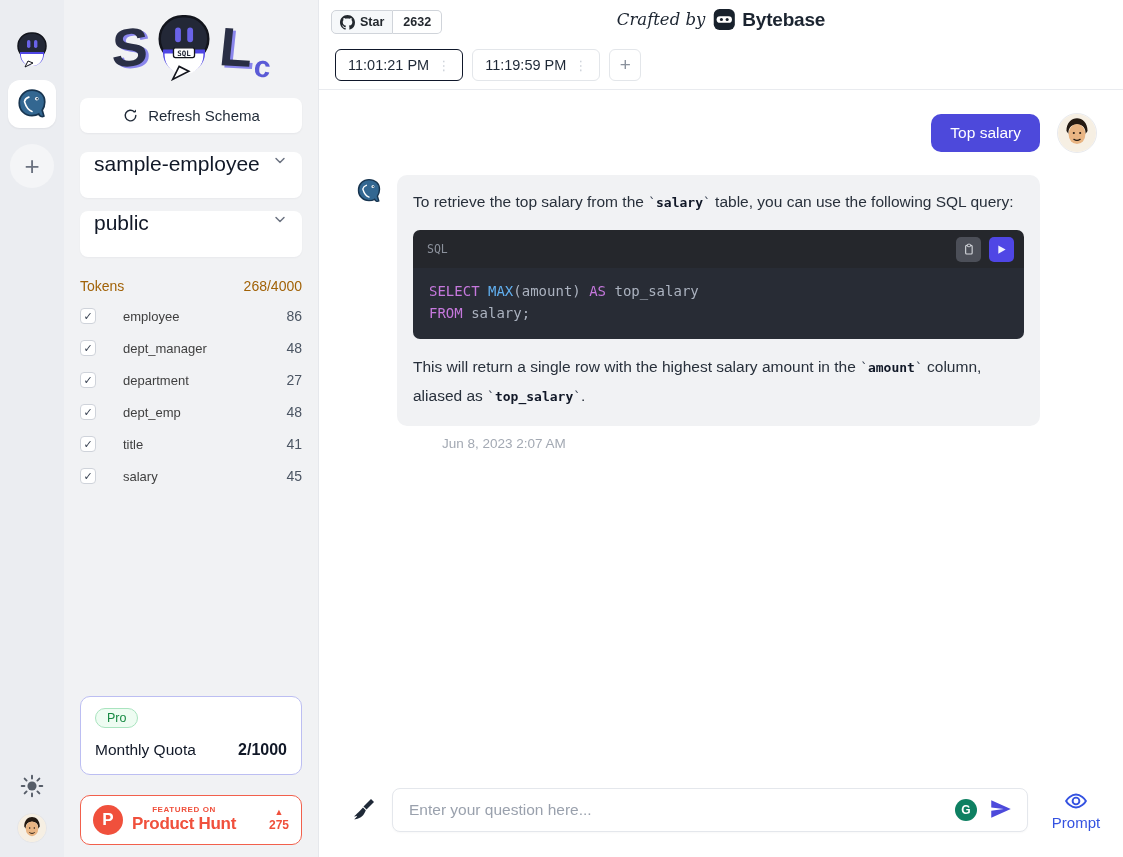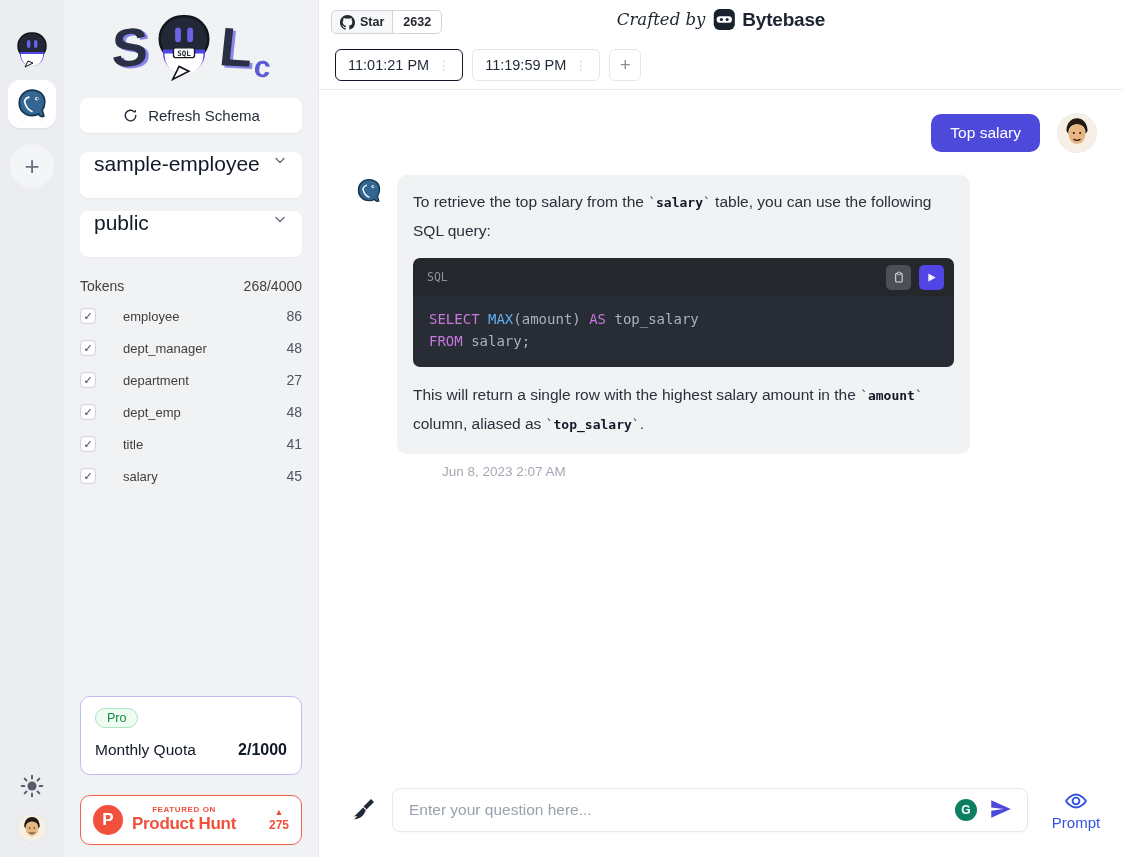--- a/index.html
+++ b/index.html
@@ -17,21 +17,21 @@
 
   
   .panel { width:255px; background:#f1f2f4; border-right:1px solid #e6e8ec; display:flex; flex-direction:column; flex-shrink:0; }
   .logo { height:86px; display:flex; align-items:center; justify-content:center; gap:5px; margin-top:4px; }
   .logo-letter { font-size:54px; font-weight:900; color:#2a2f45; transform:skew(-5deg) rotate(-4deg); text-shadow:3px 2px 0 #8a86ec; line-height:1; }
   .logo-letter.l2 { transform:skew(-3deg) rotate(3deg); }
   .logo-c { font-size:30px; font-weight:900; color:#5b5bd6; align-self:flex-end; margin-left:-4px; margin-bottom:6px; transform:rotate(6deg); }
   .refresh-btn { margin:8px 16px 0; height:35px; background:#fff; border:none; border-radius:8px; display:flex; align-items:center; justify-content:center; gap:9px; font-size:15px; color:#1f2937; box-shadow:0 1px 2px rgba(16,24,40,.05); cursor:pointer; font-family:inherit; }
   .select { margin:19px 16px 0; height:46px; background:#fff; border-radius:8px; display:flex; align-items:flex-start; justify-content:space-between; padding:0 14px; font-size:21px; color:#111827; box-shadow:0 1px 2px rgba(16,24,40,.04); cursor:pointer; }
   .select + .select { margin-top:13px; }
-  .tokens-row { margin:21px 16px 6px; display:flex; justify-content:space-between; font-size:14px; color:#404040; }
+  .tokens-row { margin:21px 16px 6px; display:flex; justify-content:space-between; font-size:14px; color:#a16207; }
   .table-list { margin:0 16px; }
   .table-row { height:32px; display:flex; align-items:center; gap:11px; }
   .checkbox { width:16px; height:16px; background:#fff; border:1px solid #cfd3da; border-radius:4px; display:flex; align-items:center; justify-content:center; font-size:11px; color:#374151; cursor:pointer; flex-shrink:0; }
   .table-name { flex:1; font-size:13px; color:#404040;margin-left:16px; }
   .table-tokens { font-size:14px; color:#4b5563; }
   .quota-card { margin:auto 16px 0; border:1px solid #bcbef2; border-radius:10px; background:#fff; padding:11px 14px 15px; }
   .pro-pill { display:inline-block; font-size:12.5px; color:var(--pro-green); background:#eefcf2; border:1px solid #a9e4bf; border-radius:999px; padding:2px 11px; }
   .quota-row { margin-top:13px; display:flex; justify-content:space-between; align-items:center; }
   .quota-label { font-size:15.5px; color:#111827; }
   .quota-value { font-size:16px; font-weight:700; color:#111827; }
@@ -59,21 +59,21 @@
   .tab .kebab { color:#ccd1d9; font-size:13px; }
   .tab-plus { width:32px; height:32px; border:1px solid #e3e6ea; border-radius:6px; display:flex; align-items:center; justify-content:center; color:#8a919c; font-size:19px; cursor:pointer; background:#fff; }
 
   
   .chat { flex:1; padding:23px 26px 0 36px; position:relative; }
   .user-row { display:flex; justify-content:flex-end; align-items:center; gap:17px; }
   .user-pill { background:var(--user-bubble); color:#fff; font-size:15.5px; padding:10px 19px; border-radius:10px; }
   .avatar-lg { width:40px; height:40px; border-radius:50%; border:1px solid #e8eaee; background:#fdf8f0; overflow:hidden; flex-shrink:0; }
   .asst-row { margin-top:22px; display:flex; gap:14px; align-items:flex-start; }
   .asst-avatar { width:28px; height:28px; margin-top:2px; flex-shrink:0; }
-  .bubble { background:#f1f2f4; border-radius:10px; padding:13px 16px 15px; width:573px; }
+  .bubble { background:#f1f2f4; border-radius:10px; padding:13px 16px 15px; width:643px; }
   .bubble p { font-size:15.5px; line-height:28px; color:#28303b; }
   .inline-code { font-family:"DejaVu Sans Mono", monospace; font-size:13px; font-weight:700; color:#111827; }
   .inline-code::before, .inline-code::after { content:"\`"; font-weight:400; color:#374151; }
   .codeblock { margin:13px 0 14px; border-radius:7px; overflow:hidden; }
   .code-header { background:var(--code-header-bg); height:38px; display:flex; align-items:center; padding:0 10px 0 14px; }
   .code-lang { font-family:"DejaVu Sans Mono", monospace; font-size:11.5px; color:#8b919c; }
   .code-actions { margin-left:auto; display:flex; gap:8px; }
   .code-btn { width:25px; height:25px; border-radius:5px; border:none; display:flex; align-items:center; justify-content:center; cursor:pointer; }
   .copy-btn { background:#4c4f58; }
   .run-btn { background:var(--accent); }

